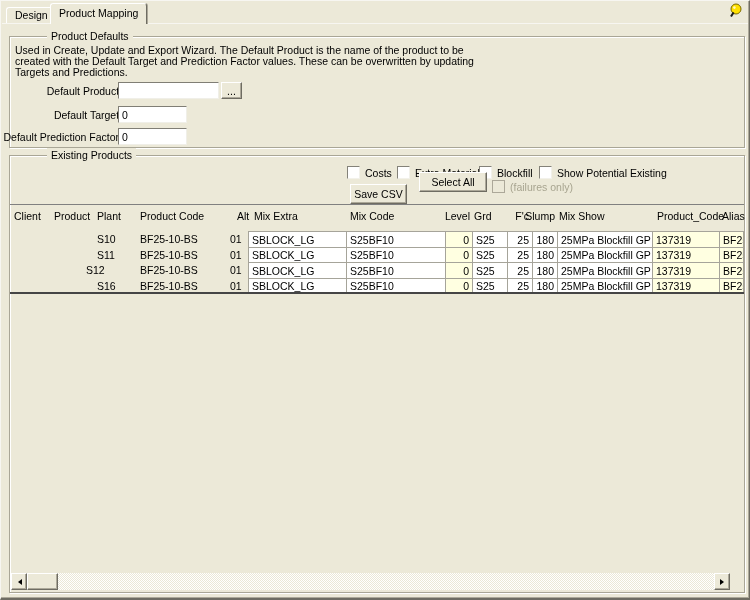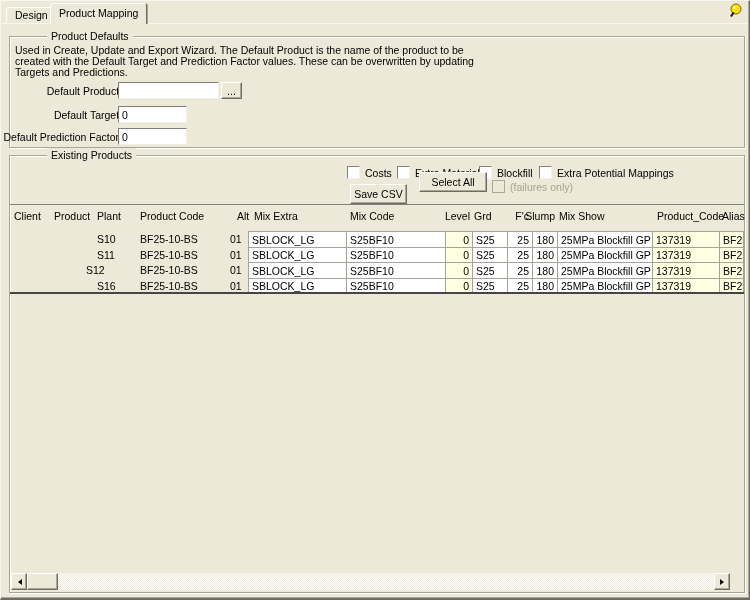--- a/index.html
+++ b/index.html
@@ -95,21 +95,21 @@
       <div class="cb-item" style="left:337px;top:10px">
         <span class="cbbox"></span><span>Costs</span>
       </div>
       <div class="cb-item" style="left:387px;top:10px">
         <span class="cbbox"></span><span>Extra Materials</span>
       </div>
       <div class="cb-item" style="left:469px;top:10px">
         <span class="cbbox"></span><span>Blockfill</span>
       </div>
       <div class="cb-item" style="left:529px;top:10px">
-        <span class="cbbox"></span><span>Extra Potential Mappings</span>
+        <span class="cbbox"></span><span>Show Potential Existing</span>
       </div>
 
       <button class="btn" style="left:340px;top:28px;width:57px;height:20px">Save CSV</button>
       <button class="btn" style="left:409px;top:16px;width:68px;height:20px">Select All</button>
       <div class="cb-item disabled" style="left:482px;top:24px">
         <span class="cbbox"></span><span>(failures only)</span>
       </div>
 
       <div class="grid-top"></div>
 

